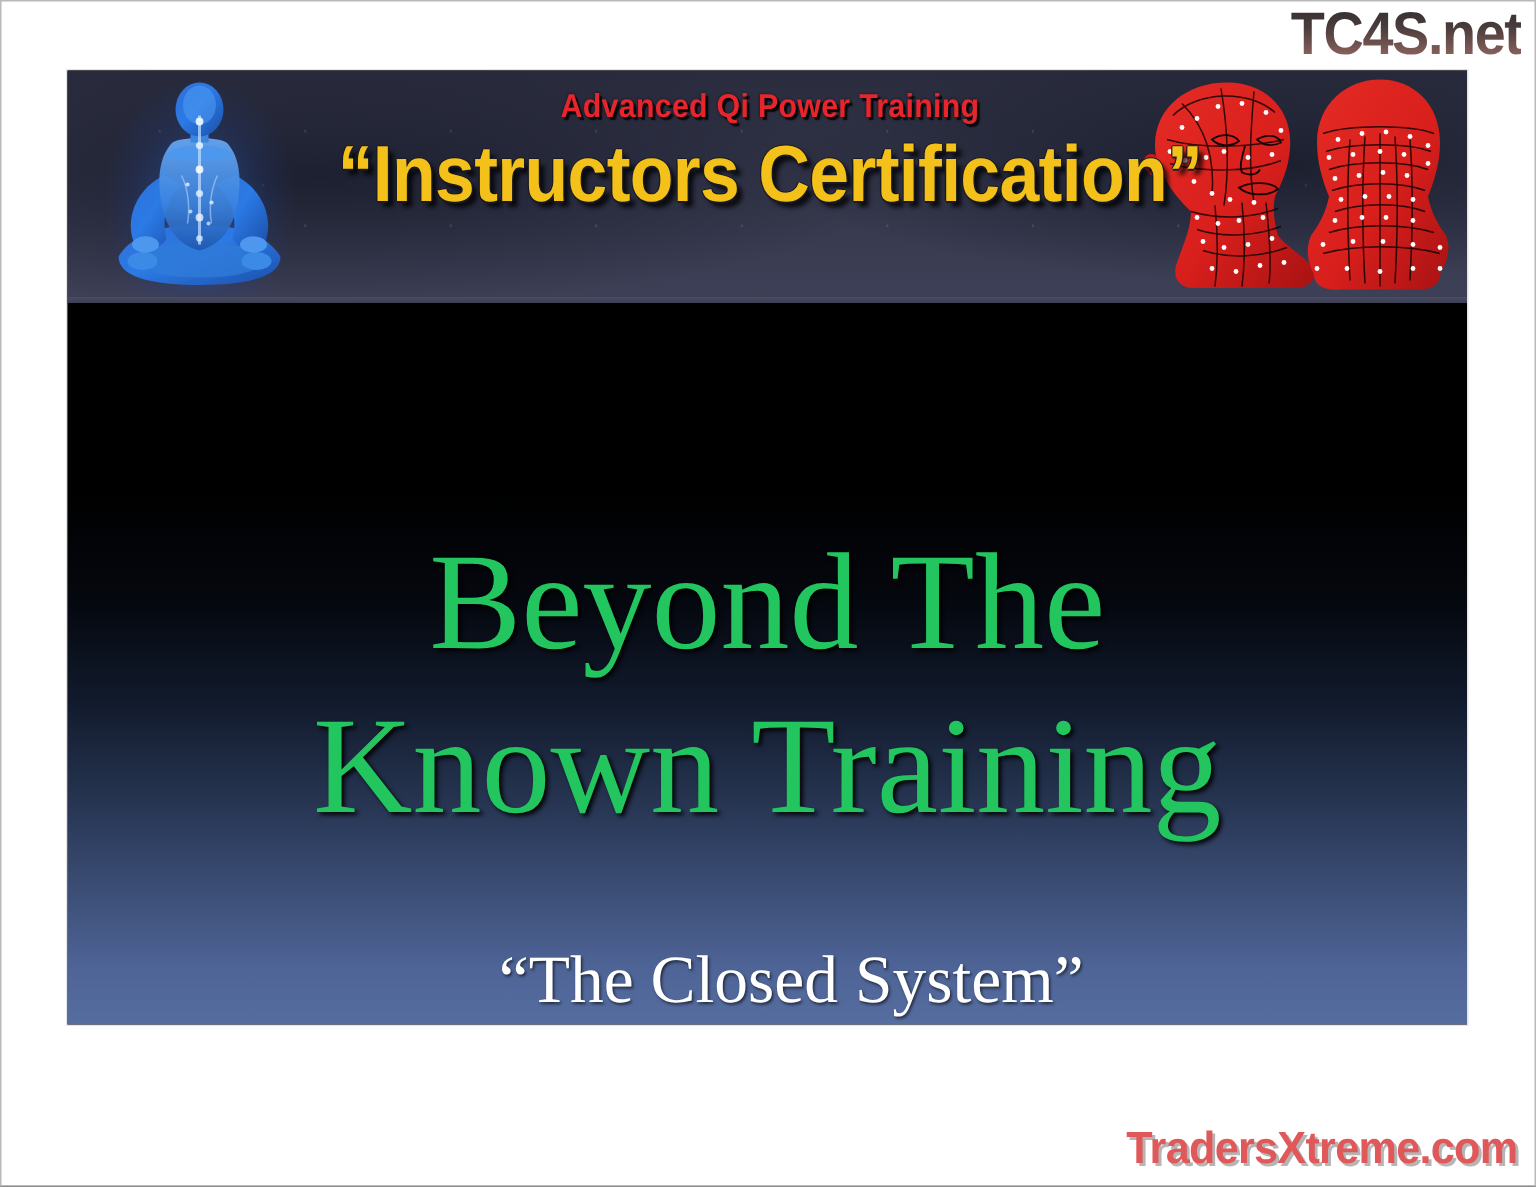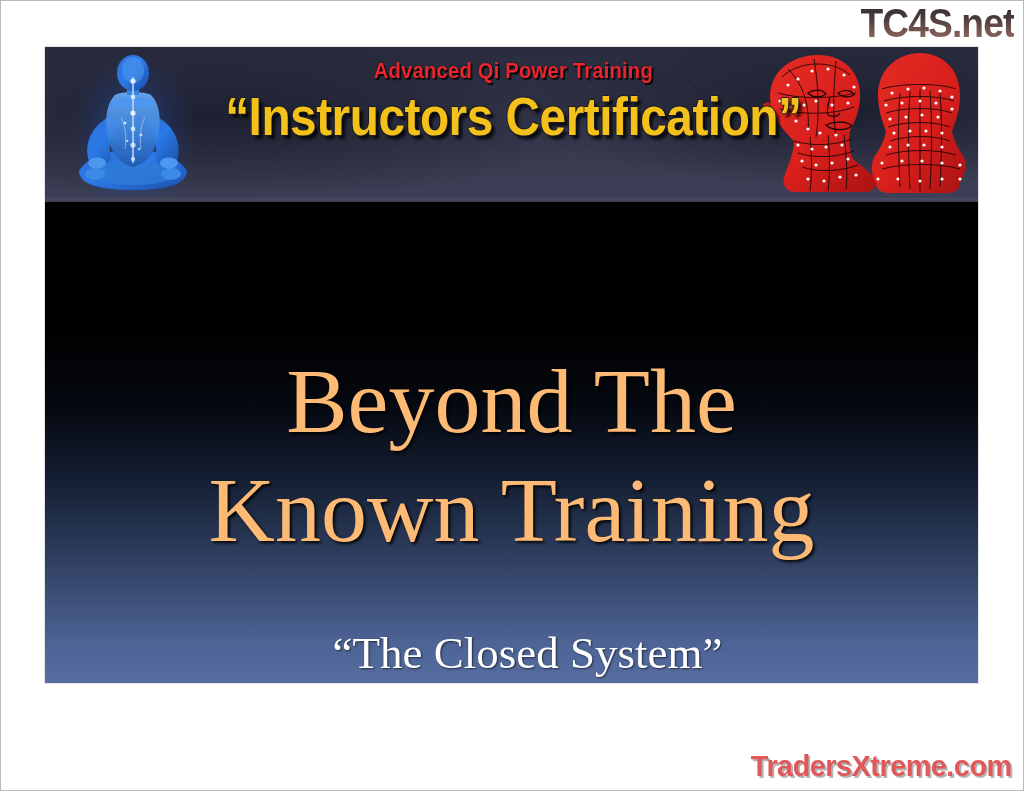--- a/index.html
+++ b/index.html
@@ -187,21 +187,21 @@
     position: absolute;
     left: 0; right: 0;
     top: 300px;
     text-align: center;
   }
   #slide-title {
     font-family: "Liberation Serif", serif;
     font-weight: 400;
     font-size: 92px;
     line-height: 1.18;
-    color: #fdba74;
+    color: #22c55e;
     text-shadow: 2px 2px 3px rgba(0,0,0,.9);
     white-space: pre-line;
   }
   #slide-subtitle {
     position: absolute;
     left: 0; right: 0;
     top: 580px;
     text-align: center;
     font-family: "Liberation Serif", serif;
     font-size: 45px;

